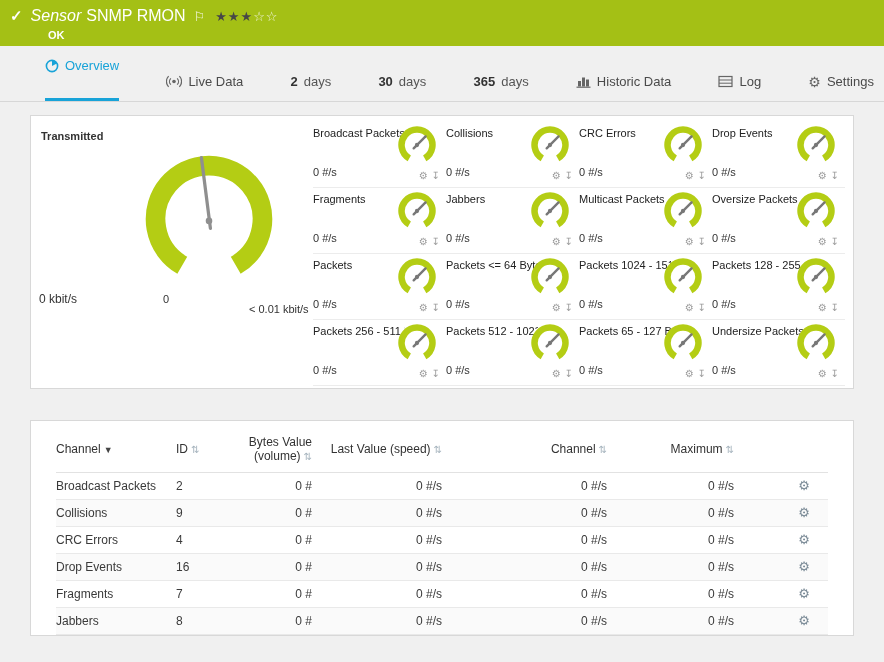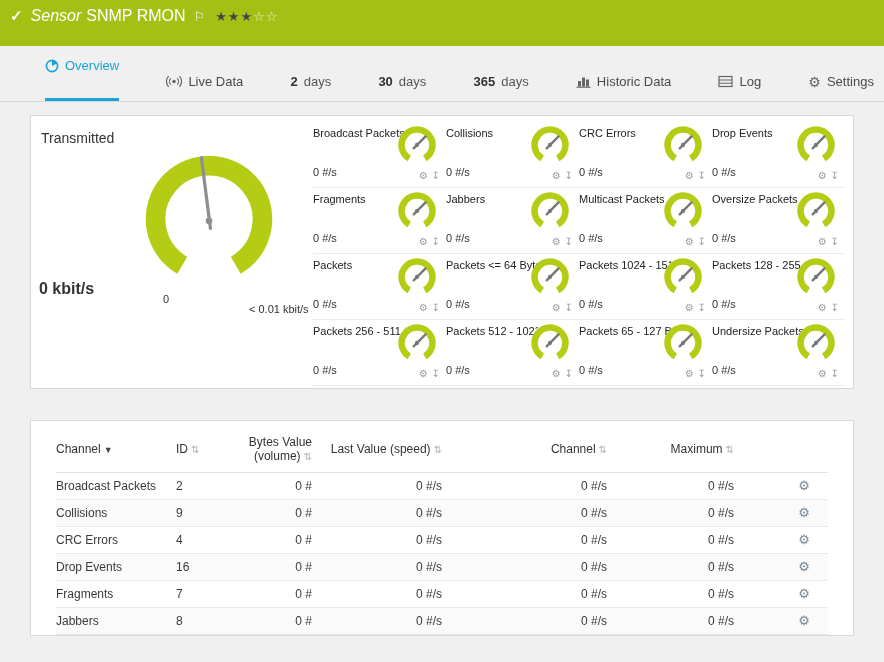--- a/index.html
+++ b/index.html
@@ -41,23 +41,23 @@
   .tab .num { font-weight:bold; color:#333; }
   .tab .unit { color:#555; }
   .gear-glyph { font-size:14px; color:#666; line-height:1; }
 
   
   .card { background:#fff; border:1px solid #d8d8d8; margin:0 30px; }
   .card1 { margin-top:13px; height:274px; position:relative; }
   .card2 { margin-top:31px; padding:8px 25px 0 25px; }
 
   
-  .t-title { position:absolute; top:14px; left:10px; font-size:14px; color:#333; }
+  .t-title { position:absolute; top:14px; left:10px; font-size:11px; color:#333;font-weight:bold; }
   .big-dial { position:absolute; left:103px; top:28px; }
-  .g-value { position:absolute; left:8px;  top:164px; font-size:16px; color:#333;font-weight:bold; }
+  .g-value { position:absolute; left:8px;  top:176px; font-size:12px; color:#333; }
   .g-min   { position:absolute; left:132px; top:177px; font-size:11px; color:#333; }
   .g-max   { position:absolute; left:218px; top:187px; font-size:11px; color:#333; }
 
   
   .gauge-grid {
     position:absolute; left:282px; top:6px; width:532px;
     display:flex; flex-wrap:wrap;
   }
   .gcell { width:133px; height:66px; position:relative; border-bottom:1px solid #ececec; cursor:pointer; }
   .gcell .g-title {
@@ -99,20 +99,21 @@
 </svg>
 
 <div class="hdr">
   <div class="hdr-line1">
     <span class="hdr-check">✓</span>
     <span class="hdr-kind">Sensor</span>
     <span class="hdr-title">SNMP RMON</span>
     <span class="hdr-flag">⚐</span>
     <span class="stars"><span class="filled">★★★</span><span class="empty">☆☆</span></span>
   </div>
+  <div class="hdr-status">OK</div>
 </div>
 
 <div class="tabbar">
   <div class="tab active">
     <span class="tico">
       <svg width="14" height="14" viewBox="0 0 14 14">
           <circle cx="7" cy="7" r="5.6" fill="none" stroke="currentColor" stroke-width="1.6"></circle>
           <path d="M7 7 V1.4 A5.6 5.6 0 0 1 12.3 4.2 Z" fill="currentColor"></path>
         </svg>
     </span>

